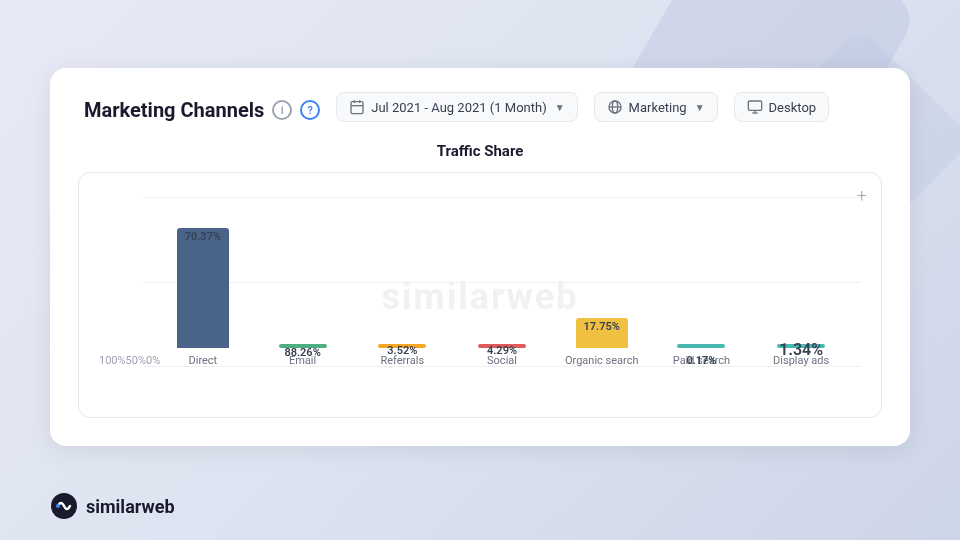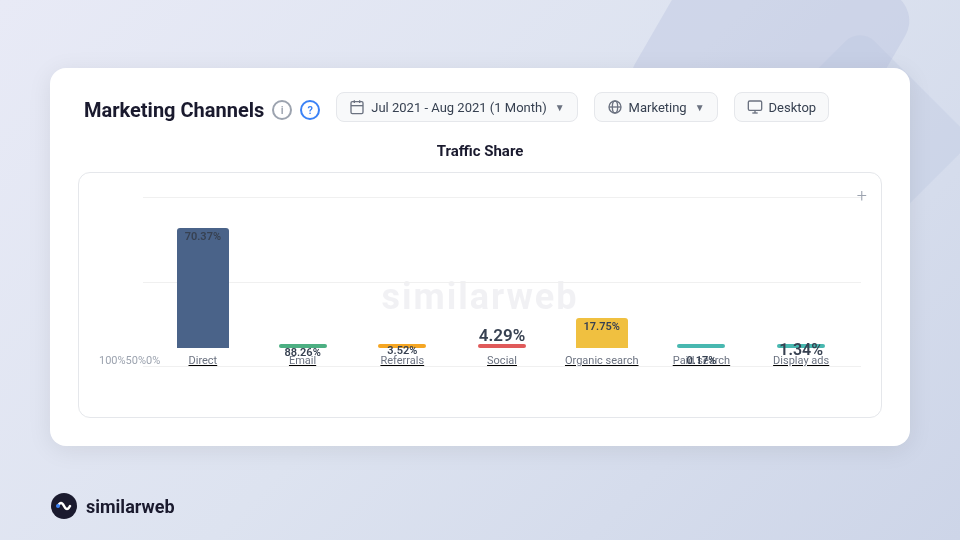--- a/index.html
+++ b/index.html
@@ -185,21 +185,20 @@
     .bars-area {
       position: absolute;
       left: 44px;
       right: 0;
       top: 0;
       bottom: 30px;
       display: flex;
       align-items: flex-end;
       justify-content: space-around;
       padding: 0 10px;
-      text-decoration: underline;
     }
 
     .bar-group {
       display: flex;
       flex-direction: column;
       align-items: center;
       flex: 1;
       height: 100%;
       justify-content: flex-end;
       position: relative;
@@ -334,21 +333,21 @@
             <div style="position: absolute; bottom: 8.352px; font-size: 11px; font-weight: 600; color: rgb(55, 65, 81); white-space: nowrap;">88.26%</div>
             <div class="bar-thin" style="background-color: rgb(76, 175, 130);"></div>
             <div class="bar-name">Email</div>
           </div>
           <div class="bar-group">
             <div style="position: absolute; bottom: 9.984px; font-size: 11px; font-weight: 600; color: rgb(55, 65, 81); white-space: nowrap;">3.52%</div>
             <div class="bar-thin" style="background-color: rgb(245, 166, 35);"></div>
             <div class="bar-name">Referrals</div>
           </div>
           <div class="bar-group">
-            <div style="position: absolute; bottom: 22px; font-size: 17px; font-weight: 600; color: rgb(55, 65, 81); white-space: nowrap; text-align: right;">4.29%</div>
+            <div style="position: absolute; bottom: 10px; font-size: 11px; font-weight: 600; color: rgb(55, 65, 81); white-space: nowrap; text-align: right;">4.29%</div>
             <div class="bar-thin" style="background-color: rgb(224, 90, 90);"></div>
             <div class="bar-name">Social</div>
           </div>
           <div class="bar-group">
             <div style="position: absolute; bottom: 34.175px; font-size: 11px; font-weight: 600; color: rgb(55, 65, 81); white-space: nowrap;">17.75%</div>
             <div class="bar" style="height: 30.175px; background-color: rgb(240, 192, 64); width: 52px;"></div>
             <div class="bar-name">Organic search</div>
           </div>
           <div class="bar-group">
             <div style="position: absolute; bottom: 0; font-size: 11px; font-weight: 600; color: rgb(55, 65, 81); white-space: nowrap;">0.17%</div>

